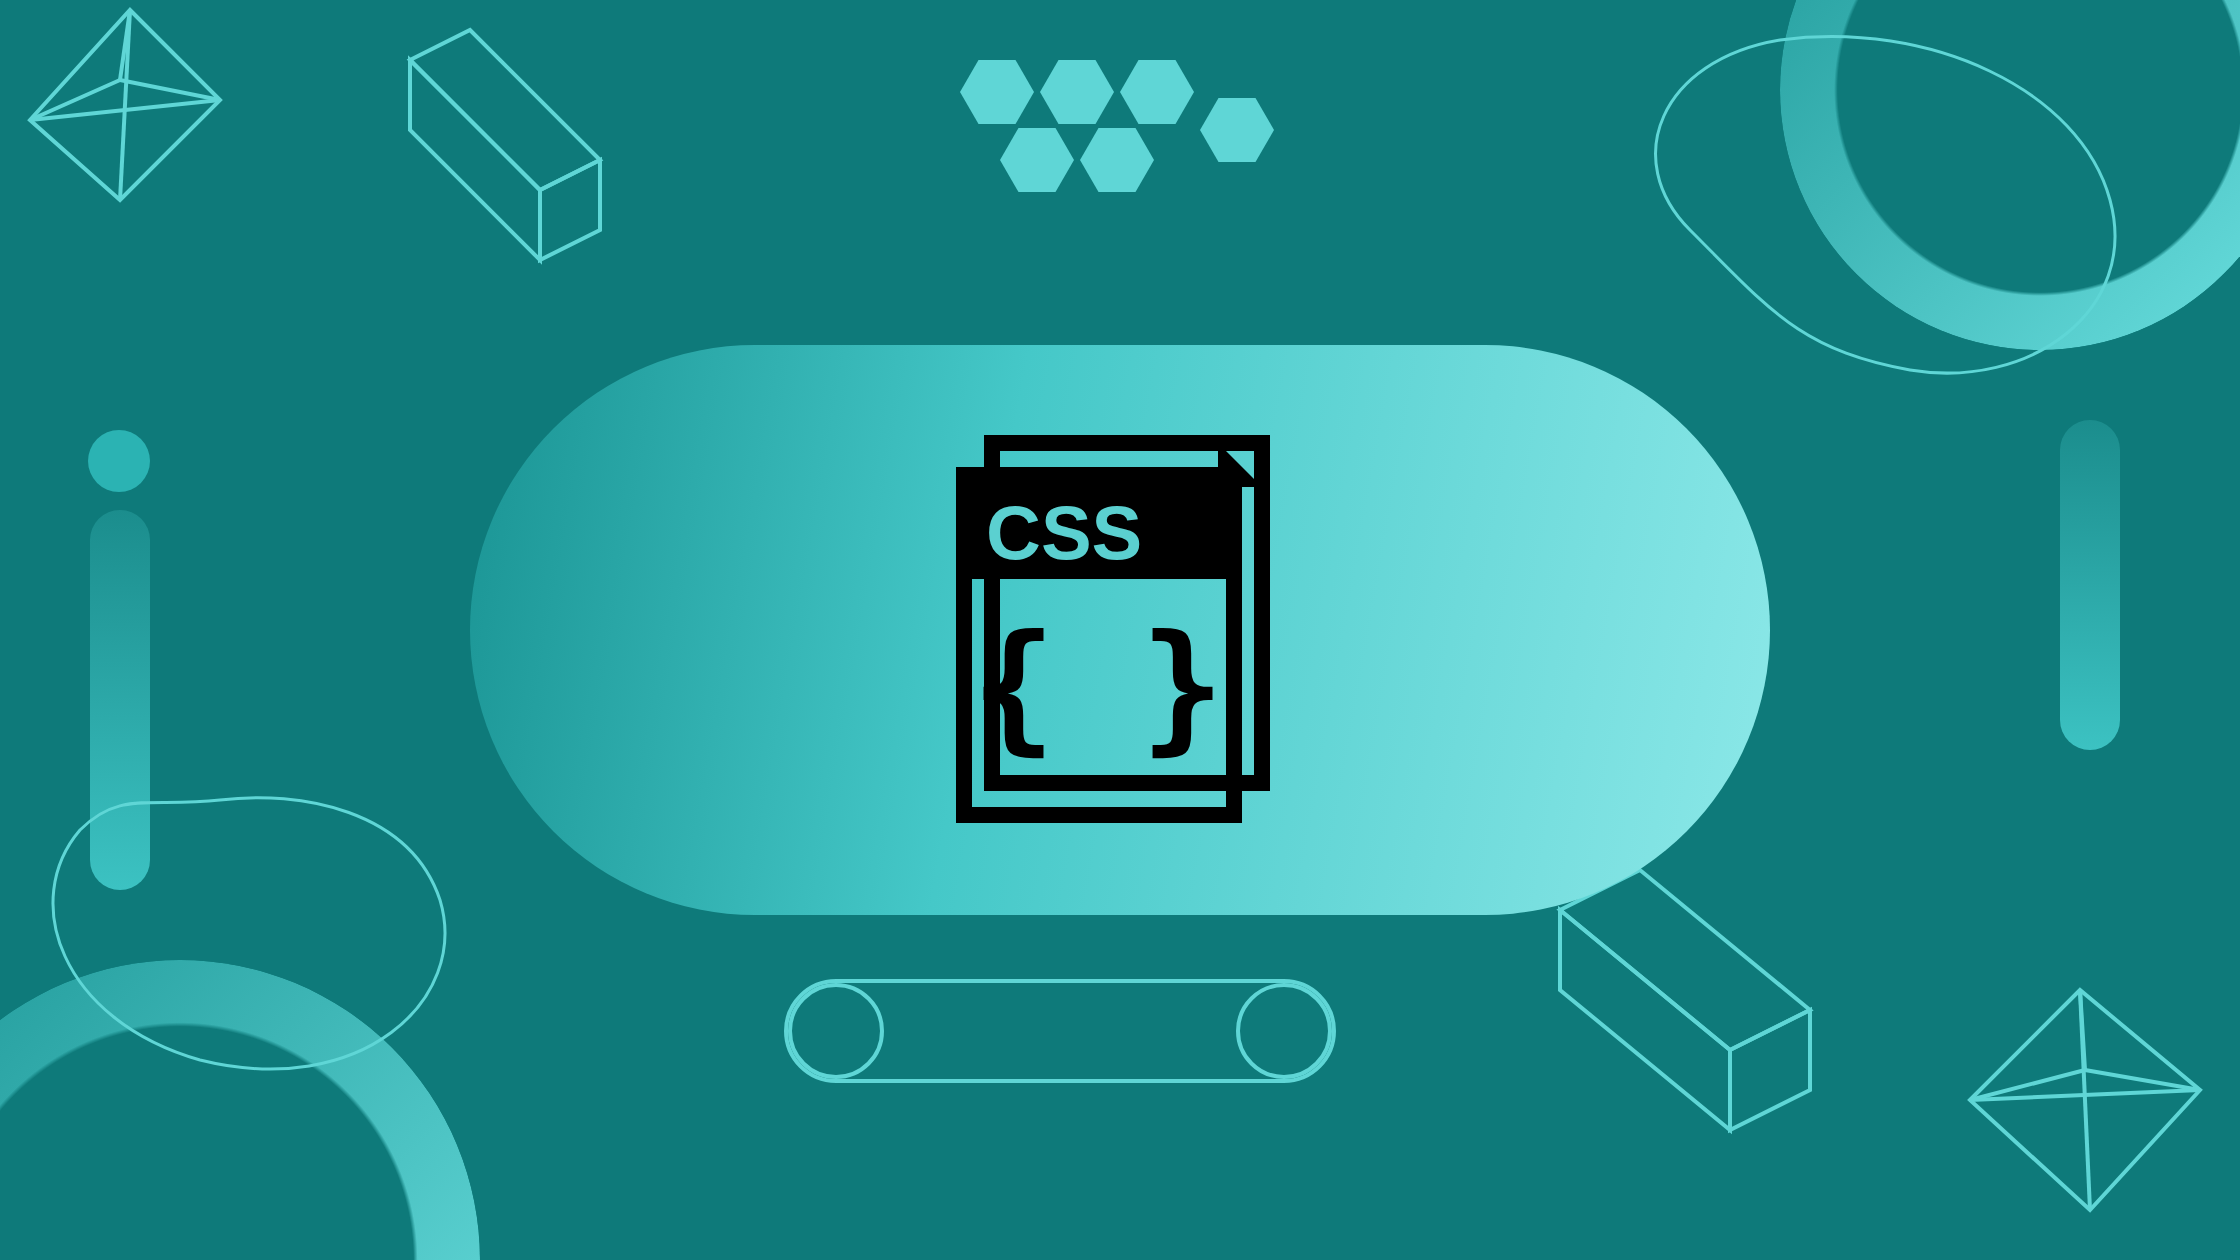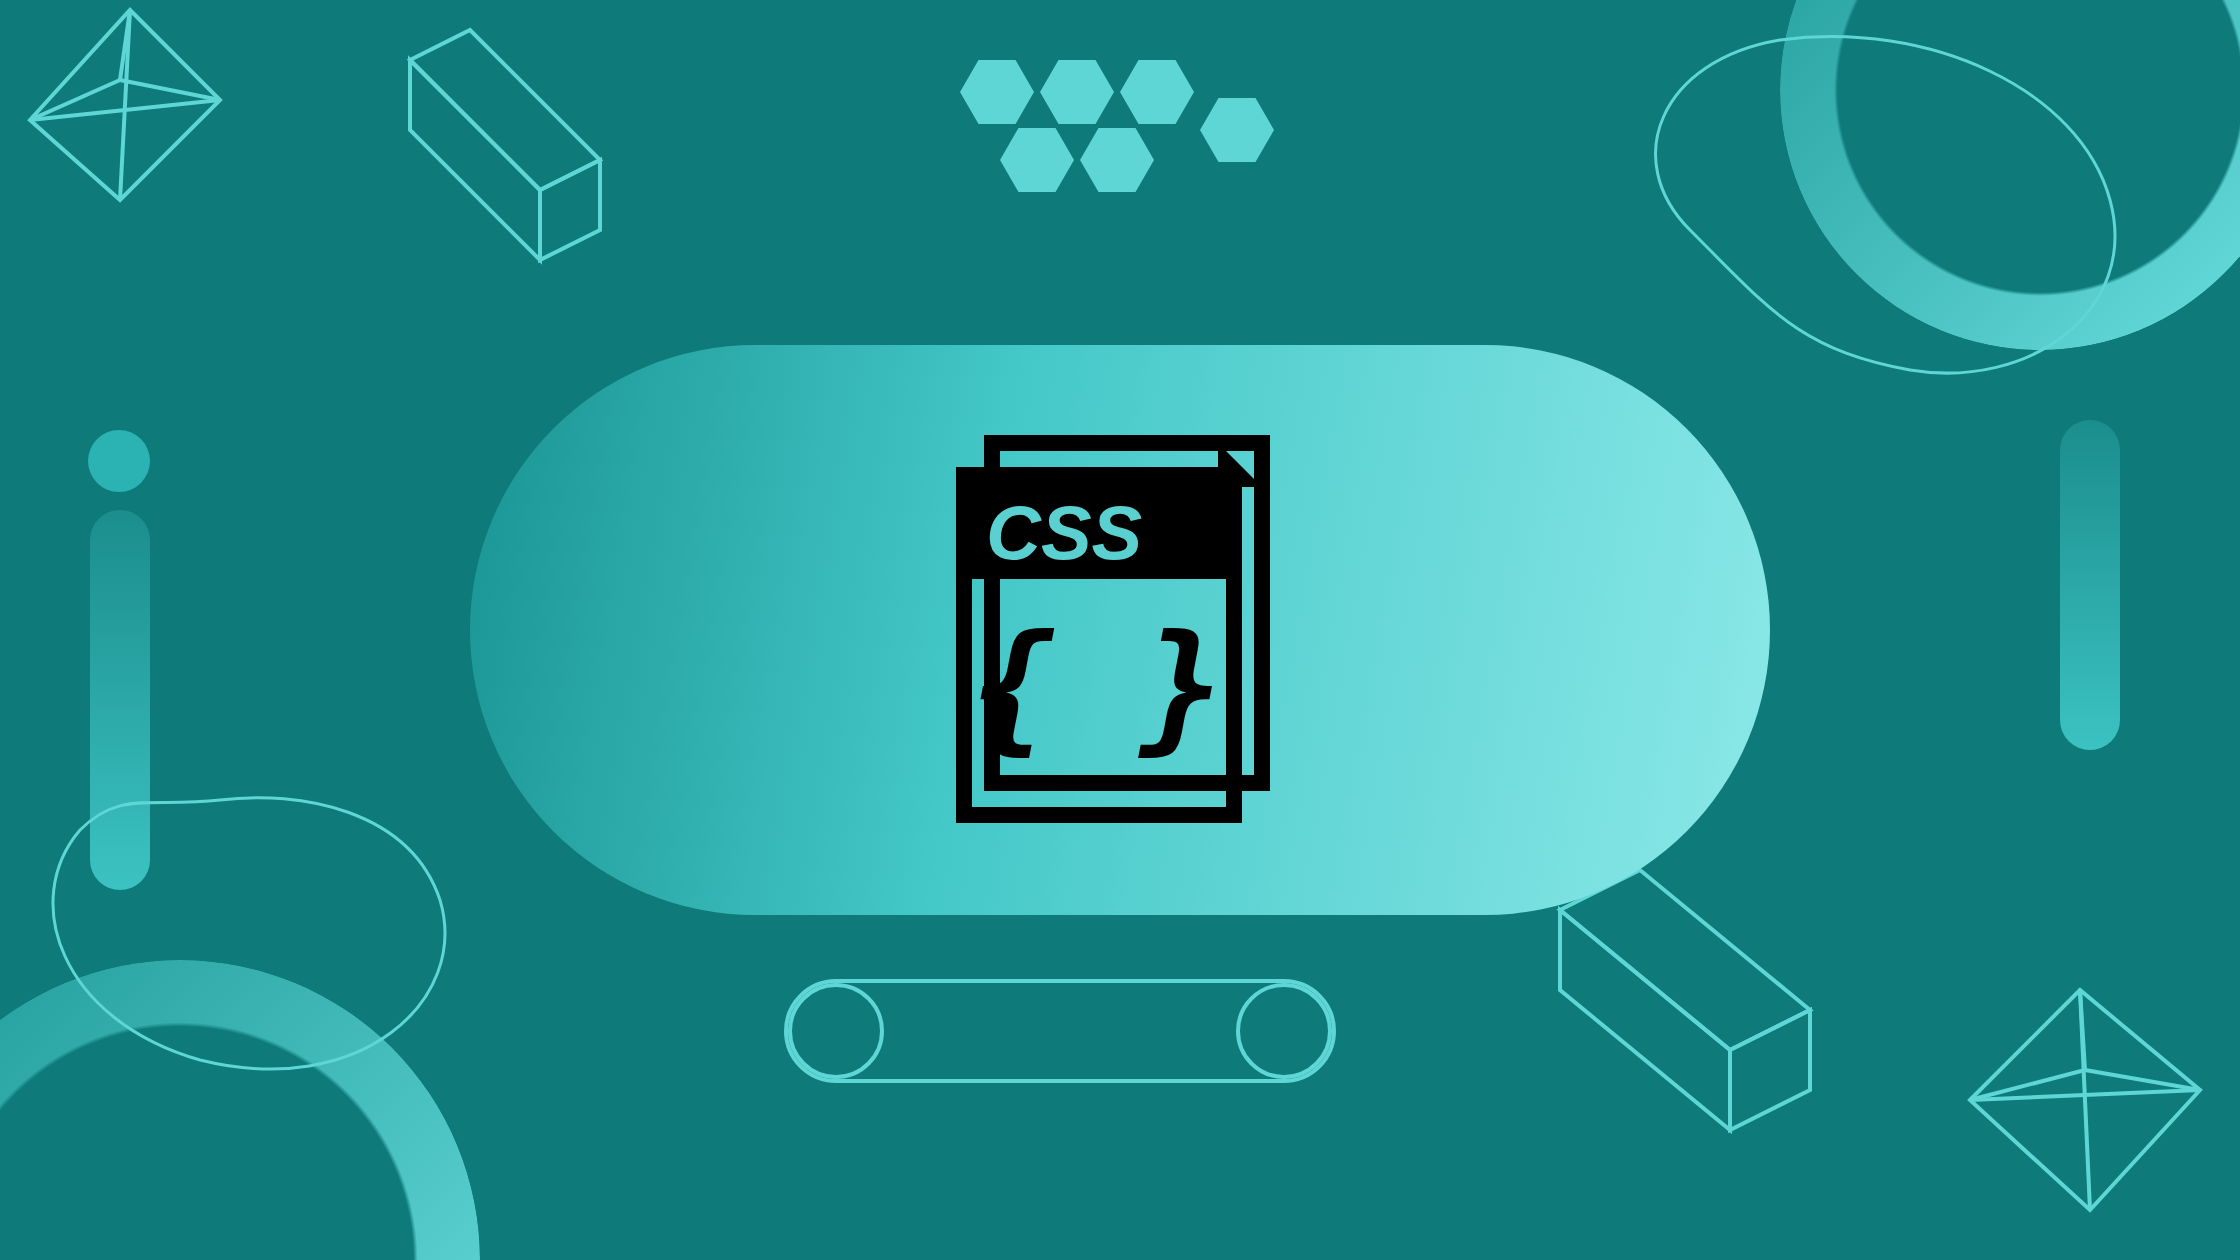--- a/index.html
+++ b/index.html
@@ -5,21 +5,21 @@
   * { margin: 0; padding: 0; box-sizing: border-box; }
   html, body { width: 100%; height: 100%; }
   body {
     width: 2240px;
     height: 1260px;
     background: #0e7a7a;
     overflow: hidden;
     position: relative;
     font-family: Arial, Helvetica, sans-serif;
   }
-  .stage { position: absolute; inset: 0; font-style: italic; }
+  .stage { position: absolute; inset: 0; }
 
   
   .wire { stroke: #5fd6d6; stroke-width: 4; fill: none; }
   .wire-thin { stroke: #5fd6d6; stroke-width: 3; fill: none; }
 
   
   .ring {
     position: absolute;
     border-radius: 50%;
     background: linear-gradient(135deg, #1f9999 0%, #6be0e0 100%);

